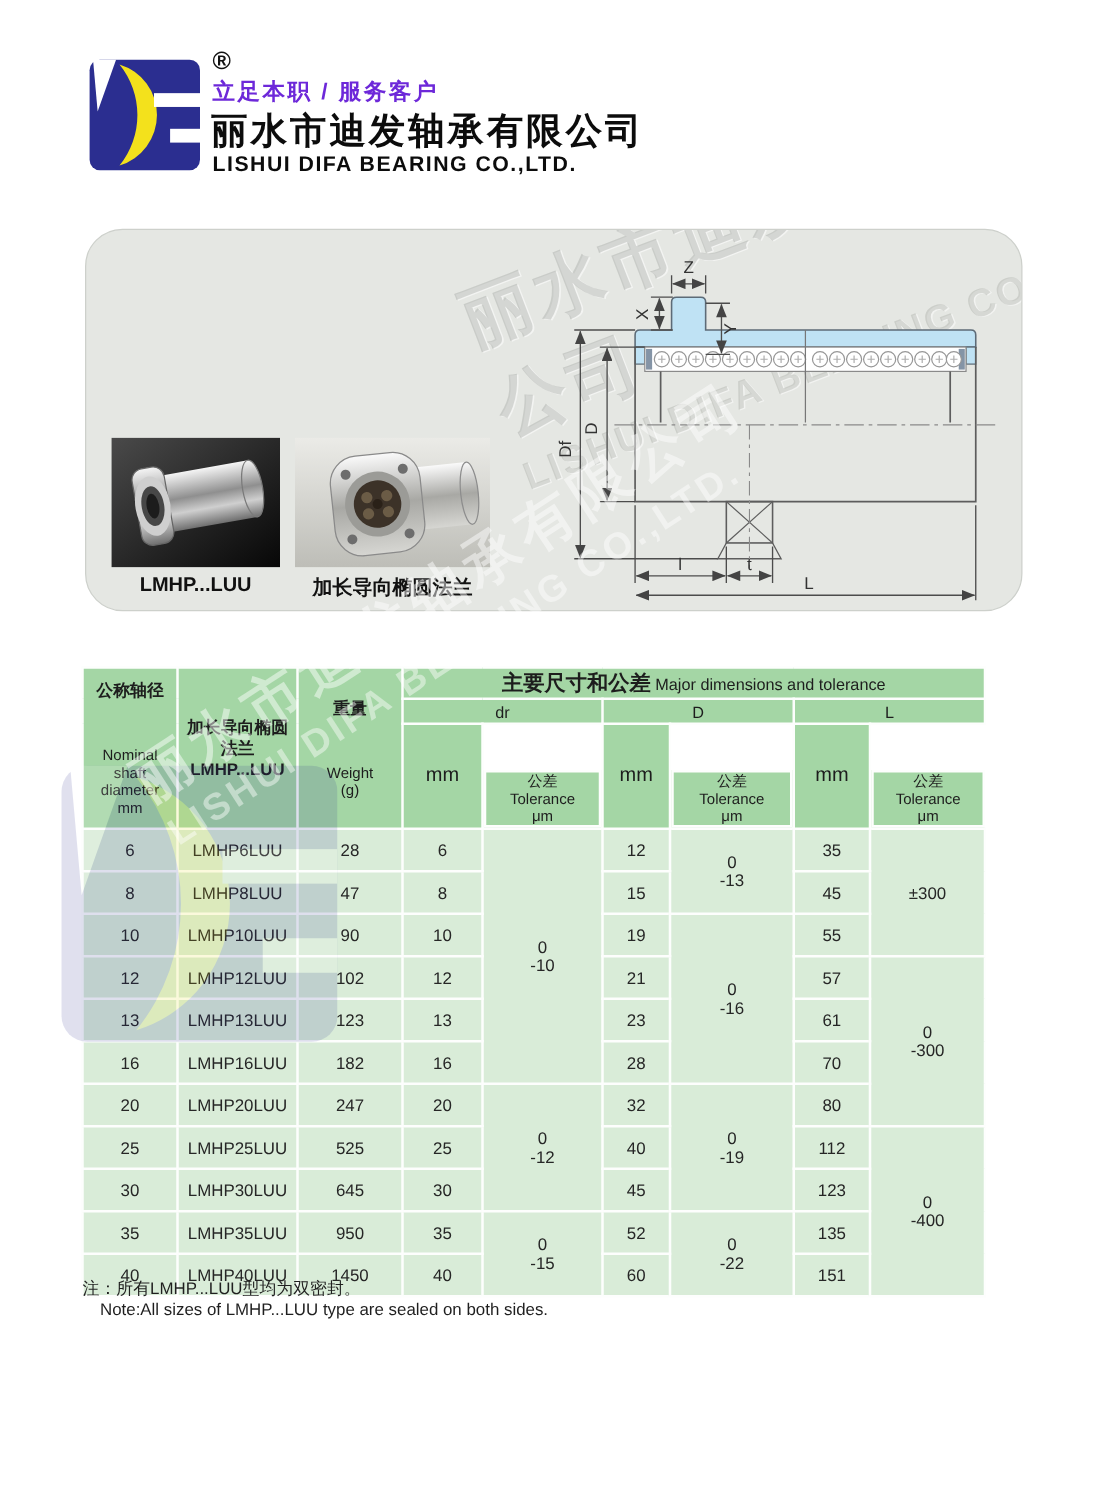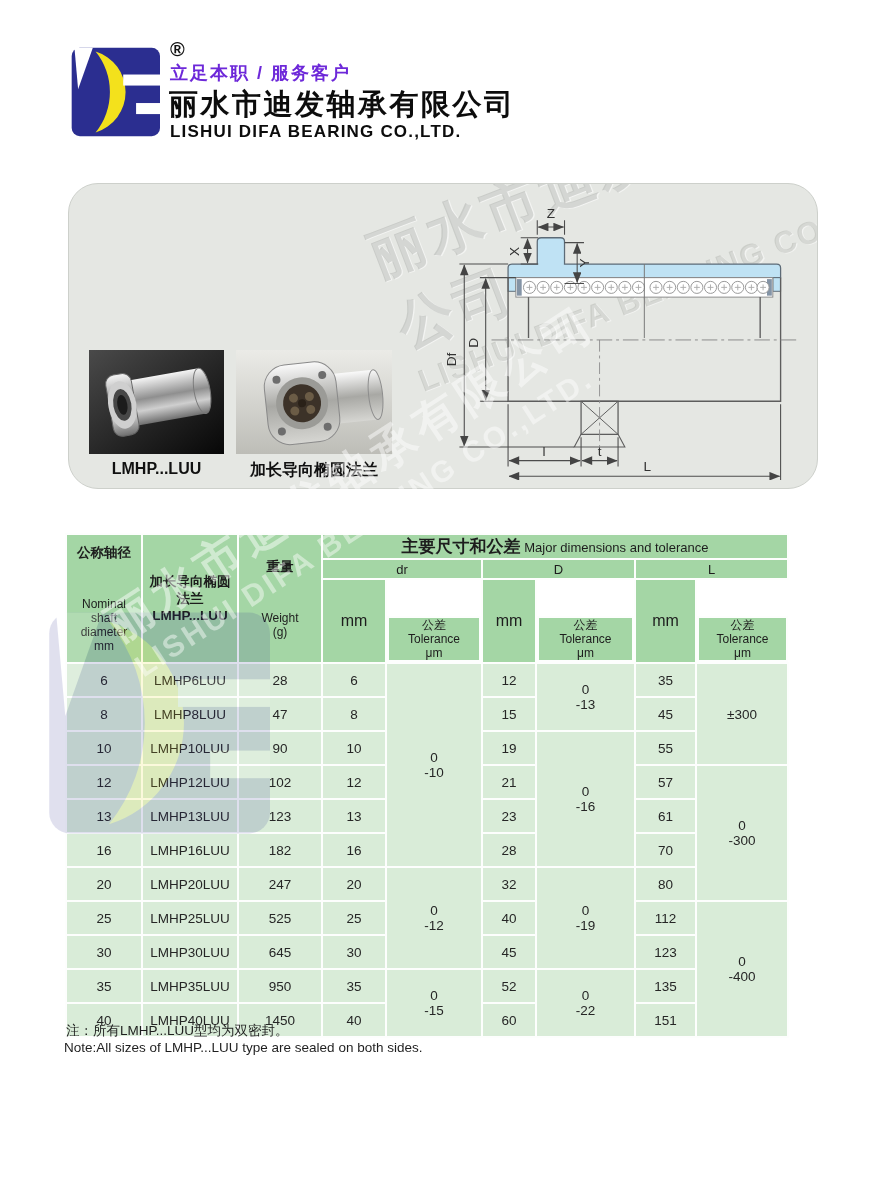--- a/index.html
+++ b/index.html
@@ -57,21 +57,21 @@
 
   .tbl-wm{position:absolute;left:30px;top:70px;transform:rotate(-33deg);transform-origin:left top;
           pointer-events:none;white-space:nowrap;}
   .tbl-wm .wm-cn{font-size:46px;font-weight:bold;color:rgba(255,255,255,0.48);letter-spacing:6px;}
   .tbl-wm .wm-en{font-size:30px;font-weight:bold;color:rgba(255,255,255,0.45);letter-spacing:3px;}
   .ghost-logo{position:absolute;left:-25px;top:75px;width:230px;height:230px;opacity:0.14;
           pointer-events:none;}
 
   
   .note-cn{position:absolute;left:66px;top:1022px;font-size:13.5px;color:#1f1f1f;}
-  .note-en{position:absolute;left:64px;top:1040px;font-size:13.5px;color:#1f1f1f;}
+  .note-en{position:absolute;left:80px;top:1040px;font-size:13.5px;color:#1f1f1f;}
 </style>
 </head>
 <body>
 
 <div class="page">
 
   <div>
     <svg class="logo" viewBox="0 0 100 100">
       <rect x="4" y="2" width="96" height="96" rx="9" fill="#2b2e90"></rect>
       <polygon points="7,2 27,2 11,47" fill="#ffffff"></polygon>

